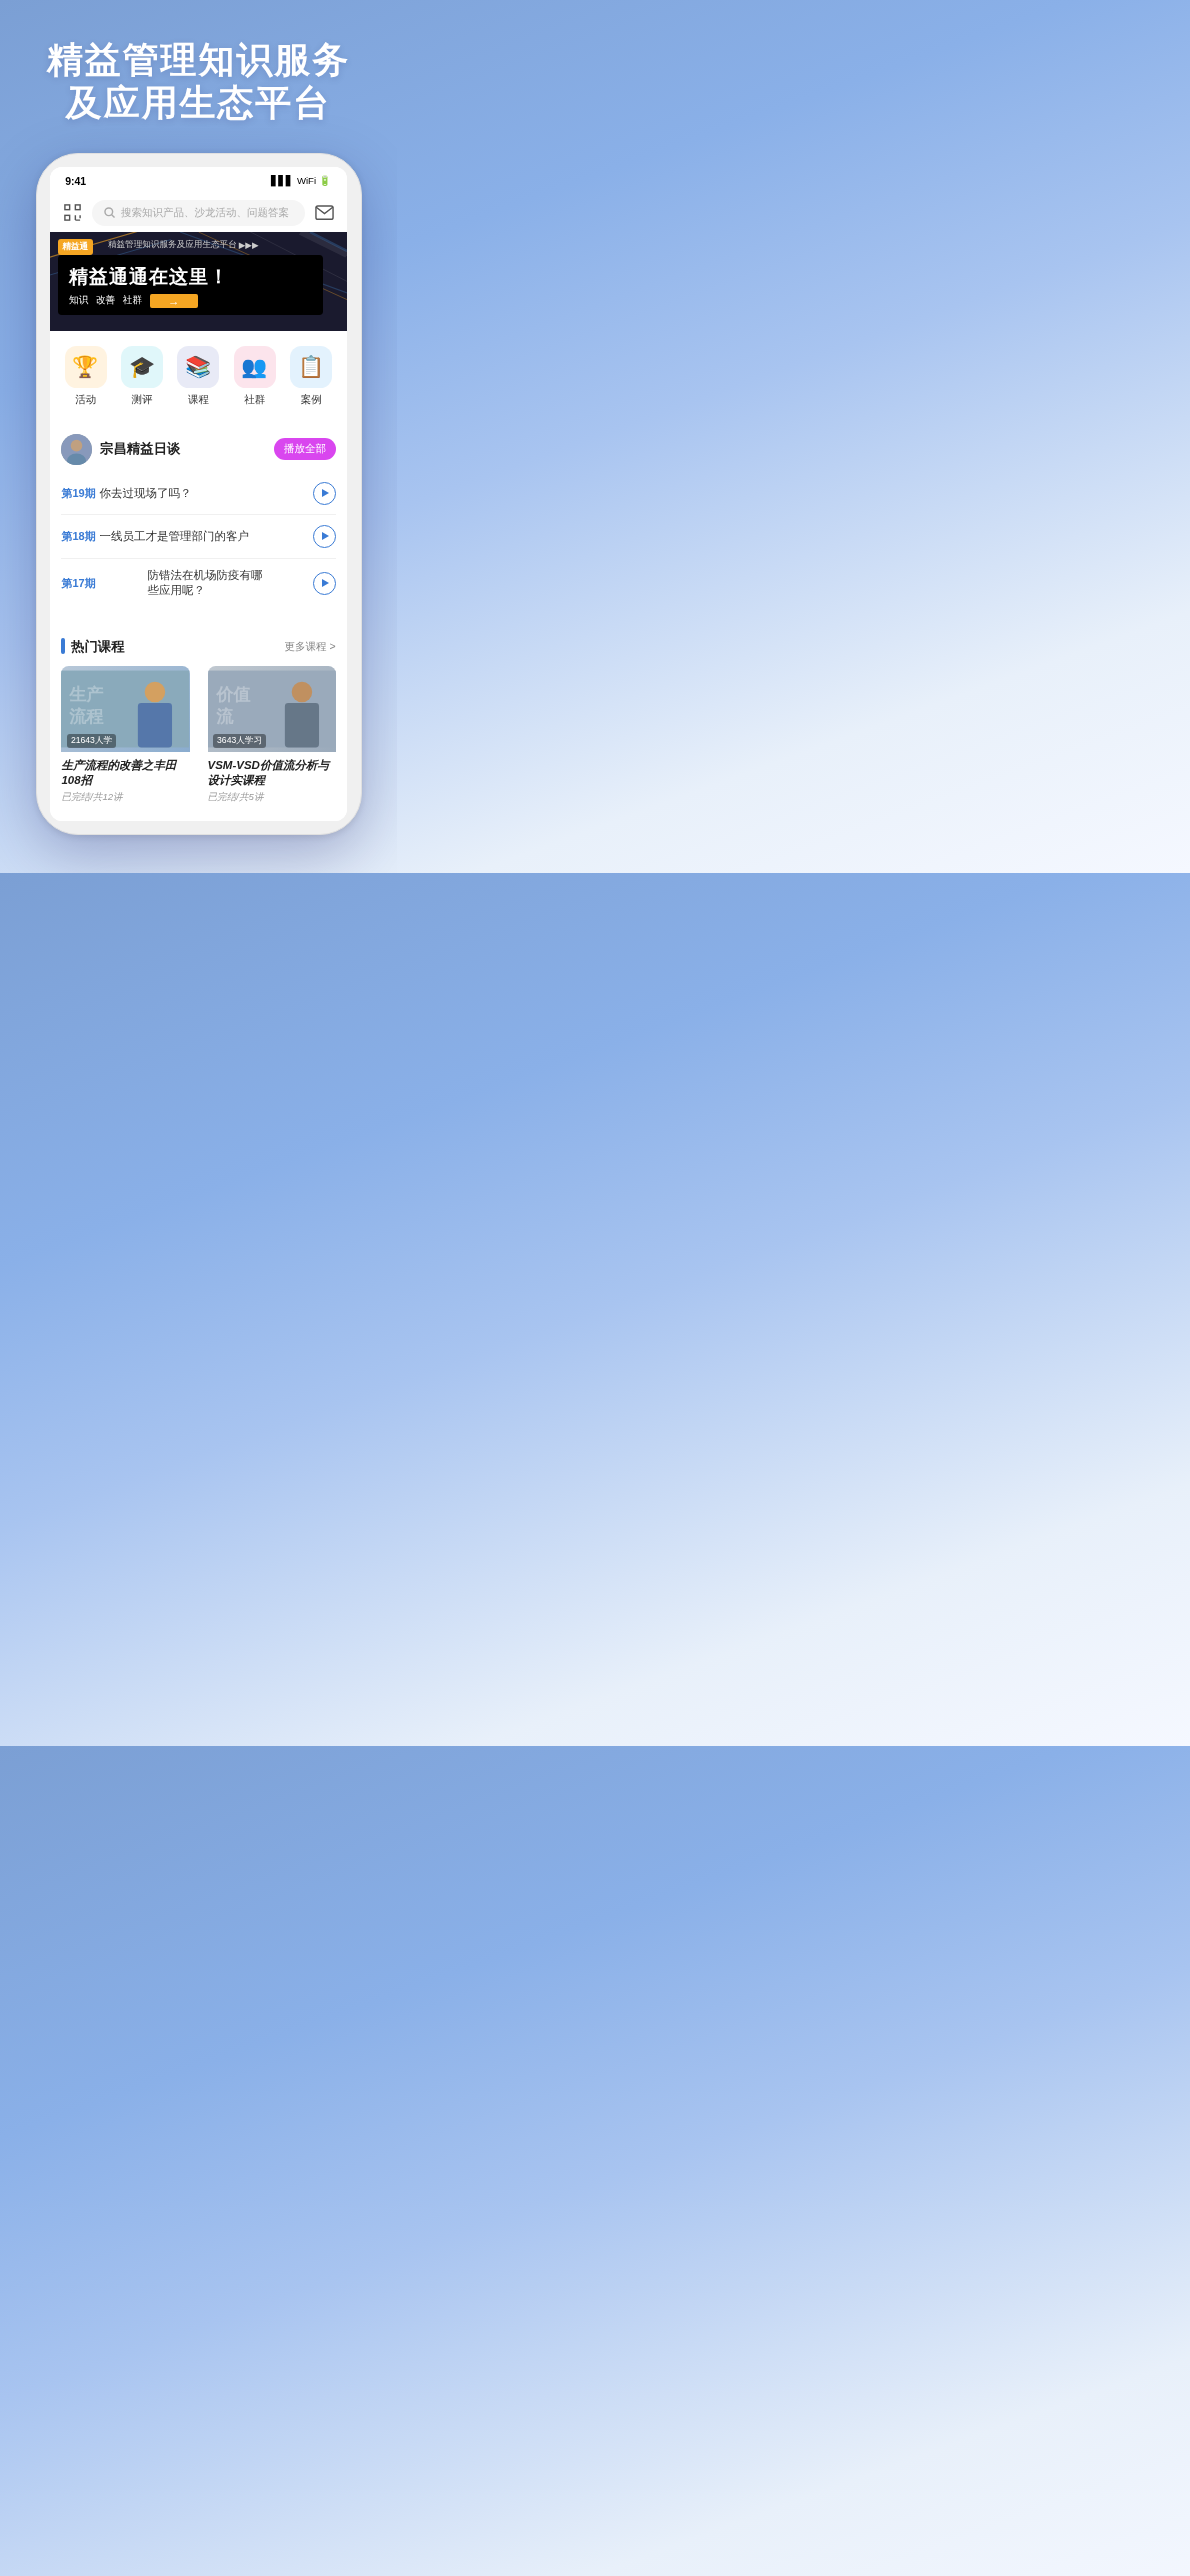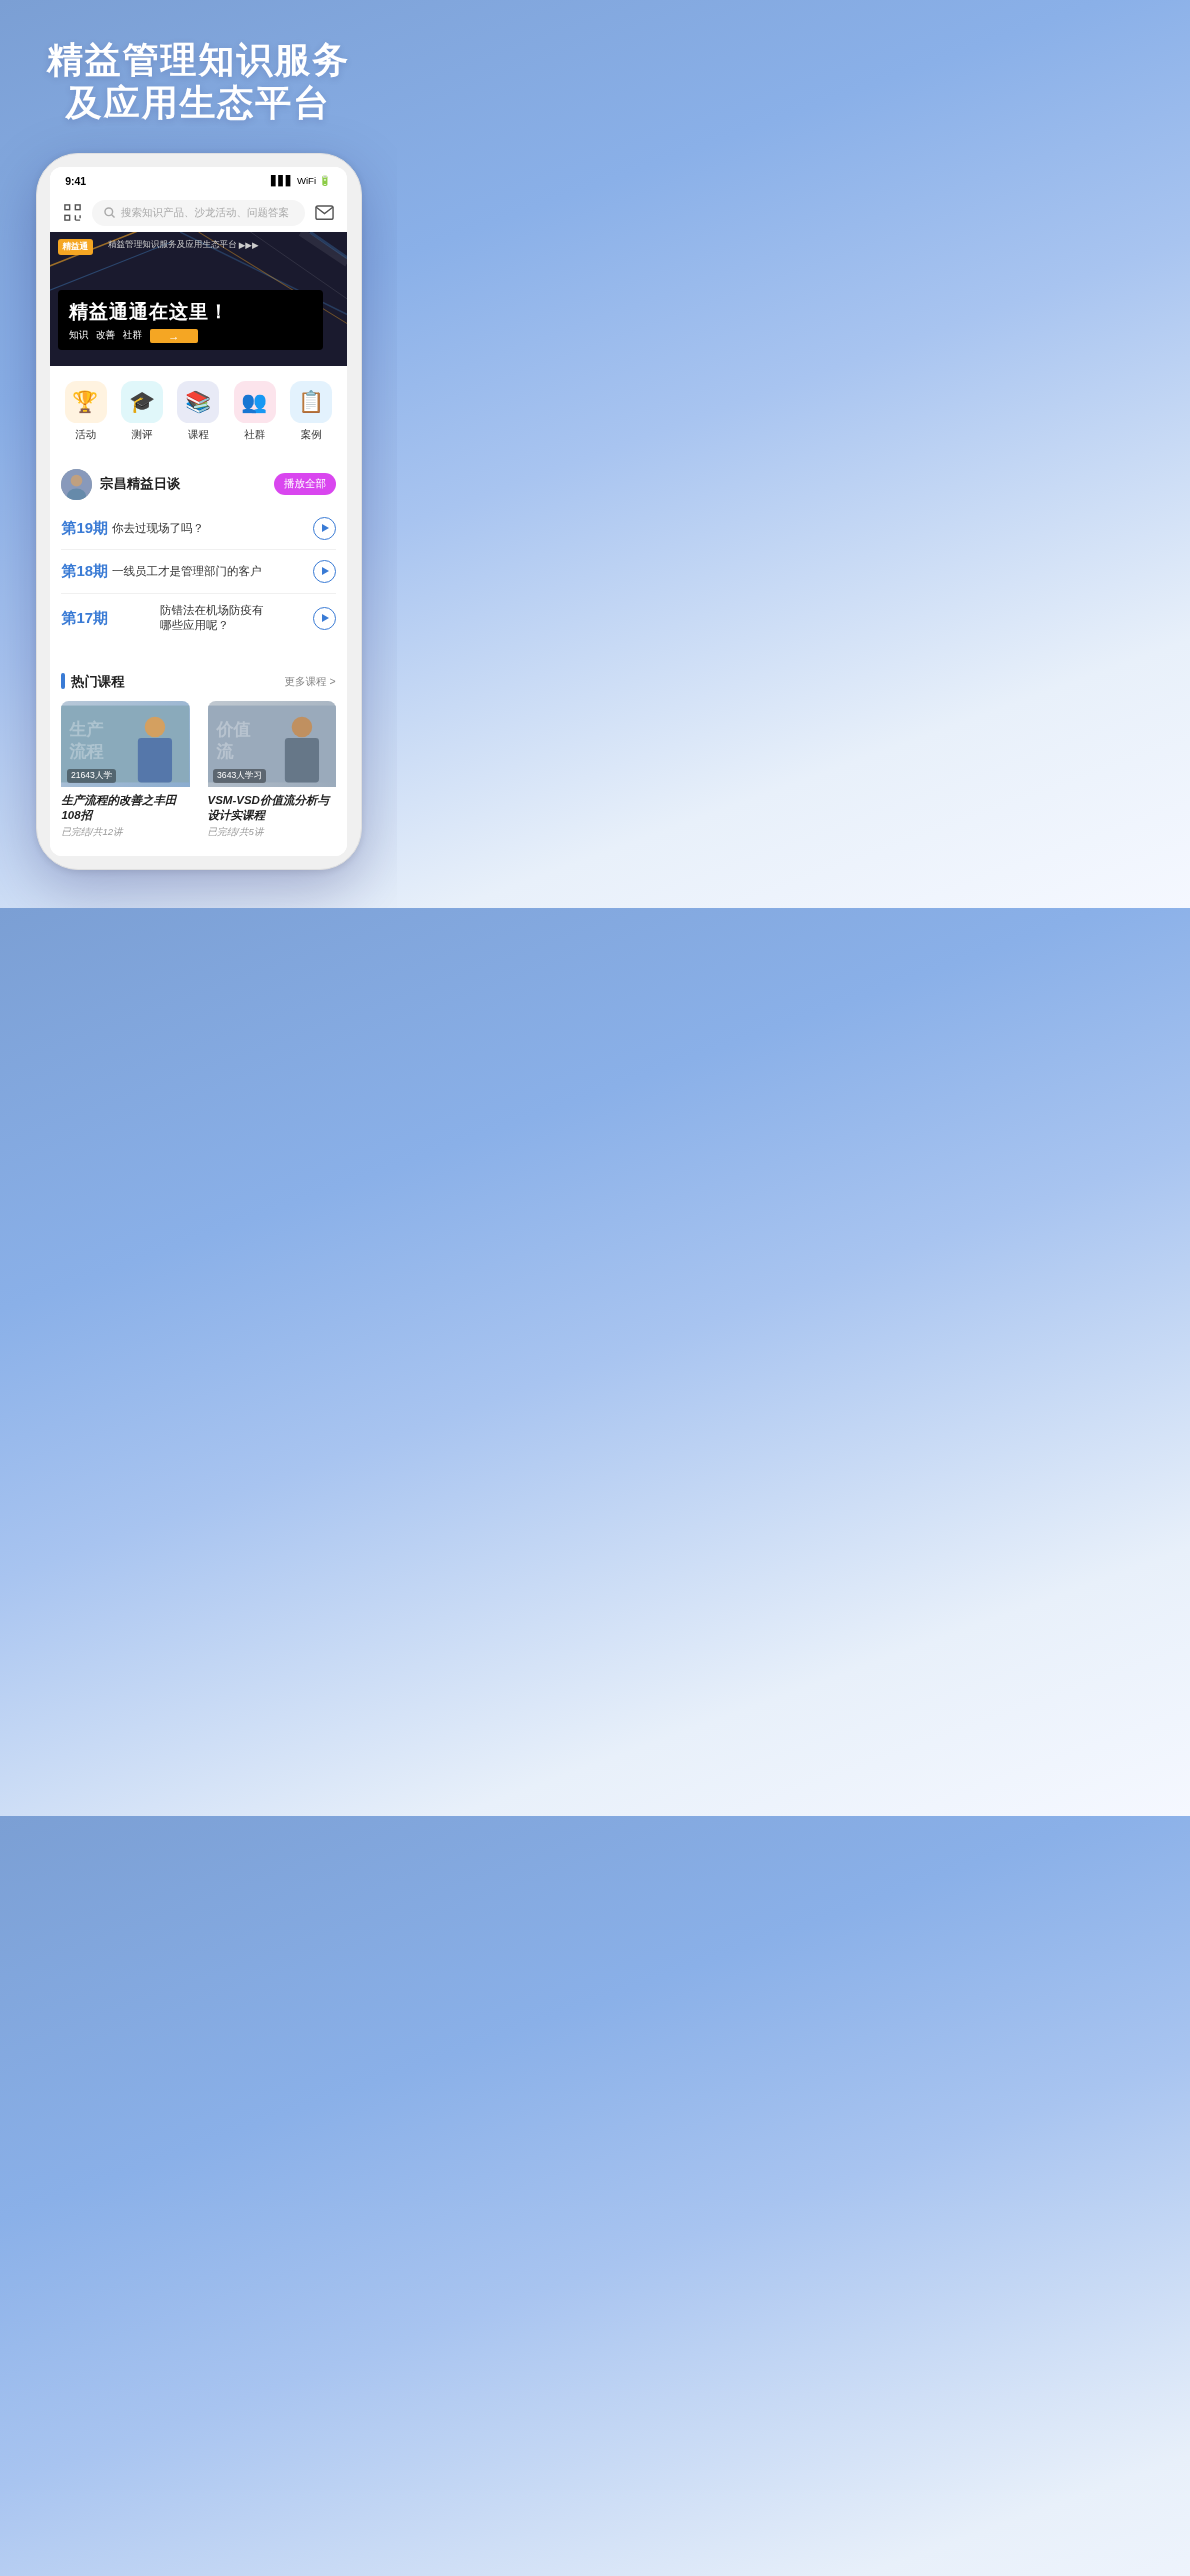--- a/index.html
+++ b/index.html
@@ -103,21 +103,21 @@
       height: 23px;
       display: flex;
       align-items: center;
       justify-content: center;
     }
 
     
     .banner {
       margin: 0;
       position: relative;
-      height: 134px;
+      height: 99px;
       background: #1a1a2e;
       overflow: hidden;
     }
     .banner-tag {
       position: absolute;
       top: 7.7px;
       left: 7.7px;
       background: #f5a623;
       color: #fff;
       font-size: 8.6px;
@@ -262,21 +262,21 @@
     .episode-item:last-child {
       border-bottom: none;
       gap: 48px;
     }
     .episode-text {
       font-size: 11.5px;
       color: #333;
       flex: 1;
     }
     .episode-ep {
-      font-size: 15px;
+      font-size: 11px;
       color: #3a7bd5;
       font-weight: 600;
       margin-right: 3.8px;
     }
     .play-btn-circle {
       width: 23px;
       height: 23px;
       border-radius: 50%;
       border: 1.4px solid #3a7bd5;
       display: flex;

